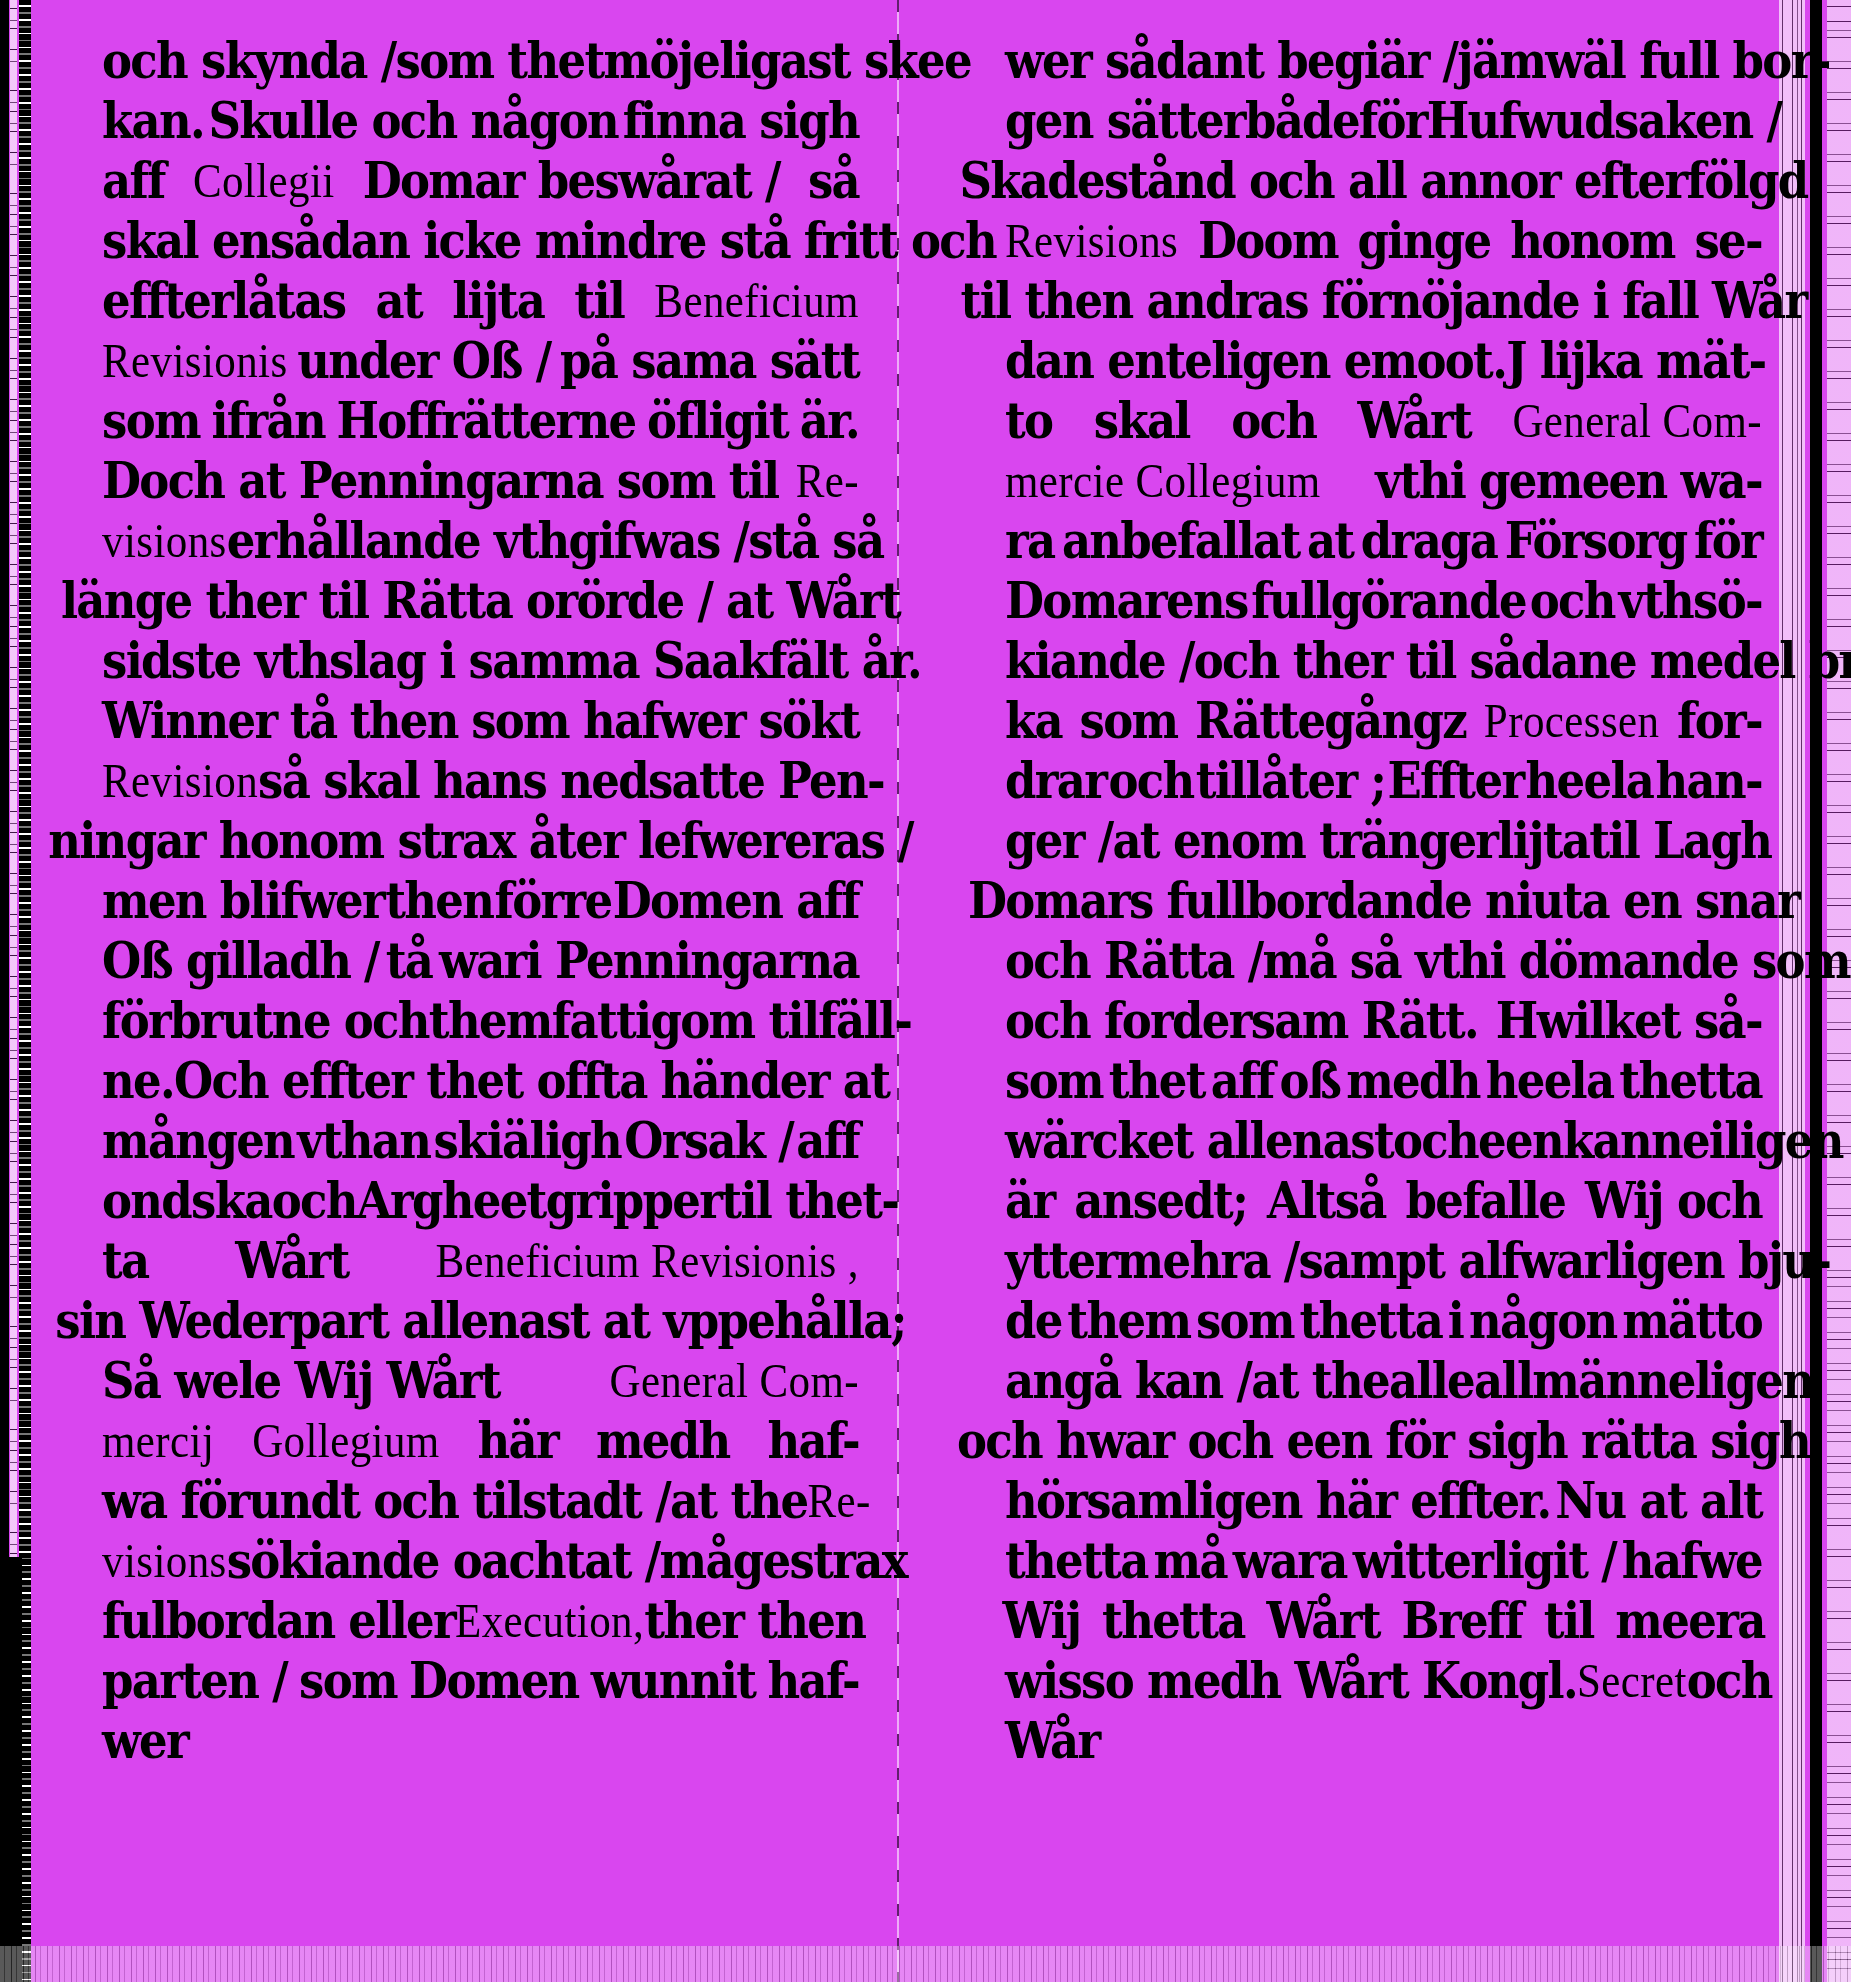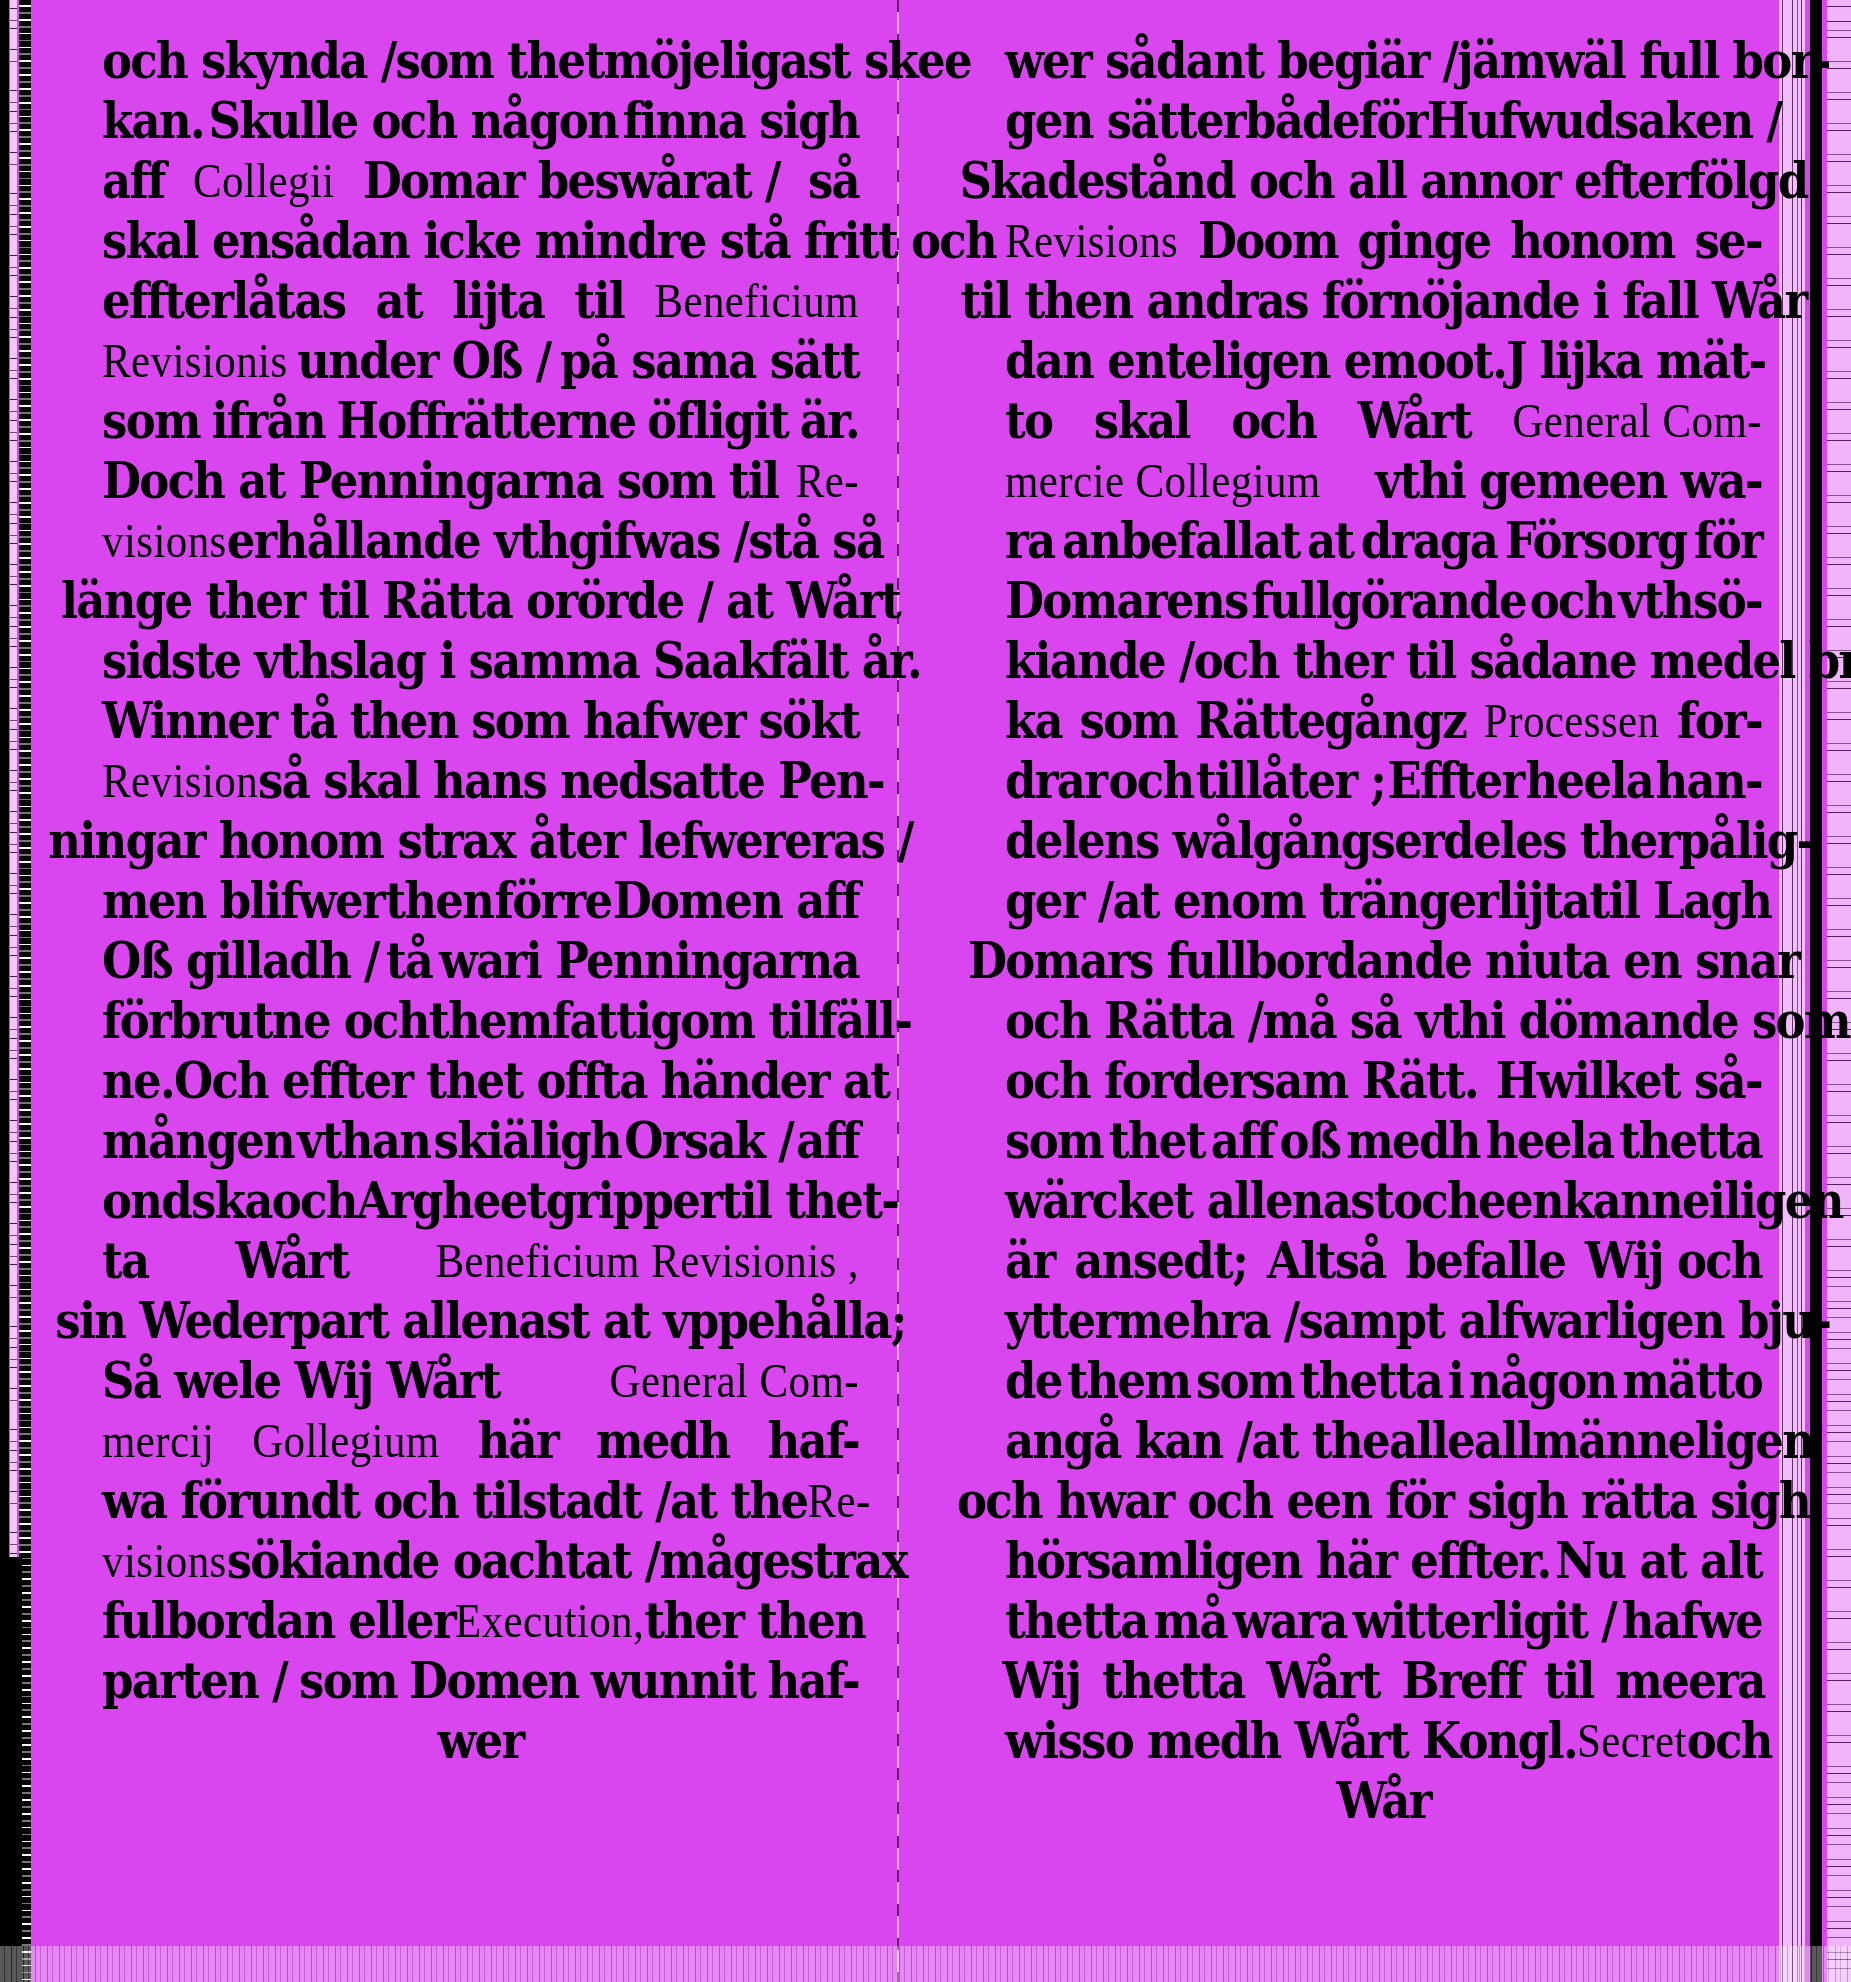--- a/index.html
+++ b/index.html
@@ -24,21 +24,21 @@
   .column { position: absolute; top: 31px; width: 757px; }
   .column-left { left: 102px; }
   .column-right { left: 1005px; }
   .line { height: 60px; line-height: 60px; white-space: nowrap; overflow: visible;
     display: flex; justify-content: space-between; }
   .line.ragged { justify-content: center; gap: 24px; }
   .w { font-family: "DejaVu Serif", "Liberation Serif", serif; font-weight: bold; font-size: 45px;
     color: #000; letter-spacing: -1.7px; transform: scaleY(1.12); display: inline-block; }
   .w.latin { font-family: "Liberation Serif", "DejaVu Serif", serif; font-weight: normal; font-size: 43px;
     letter-spacing: 0.4px; }
-  .catchword { height: 60px; line-height: 60px; text-align: center; }
+  .catchword { height: 60px; line-height: 60px; text-align: left; }
 </style>
 </head>
 <body>
 
 <div class="page-spread">
   <div class="edge-left"></div>
   <div class="edge-left-speck"></div>
   <div class="edge-left-inner"></div>
   <div class="edge-left-spine"></div>
   <div class="gutter"></div>
@@ -261,26 +261,20 @@
       </div>
       <div class="line">
         <span class="w">drar</span>
         <span class="w">och</span>
         <span class="w">tillåter ;</span>
         <span class="w">Effter</span>
         <span class="w">heela</span>
         <span class="w">han-</span>
       </div>
       <div class="line">
-        <span class="w">delens wålgång</span>
-        <span class="w">serdeles ther</span>
-        <span class="w">på</span>
-        <span class="w">lig-</span>
-      </div>
-      <div class="line">
         <span class="w">ger /</span>
         <span class="w">at en</span>
         <span class="w">om tränger</span>
         <span class="w">lijta</span>
         <span class="w">til Lagh</span>
       </div>
       <div class="line ragged">
         <span class="w">Domars fullbordande niuta en snar</span>
       </div>
       <div class="line">

